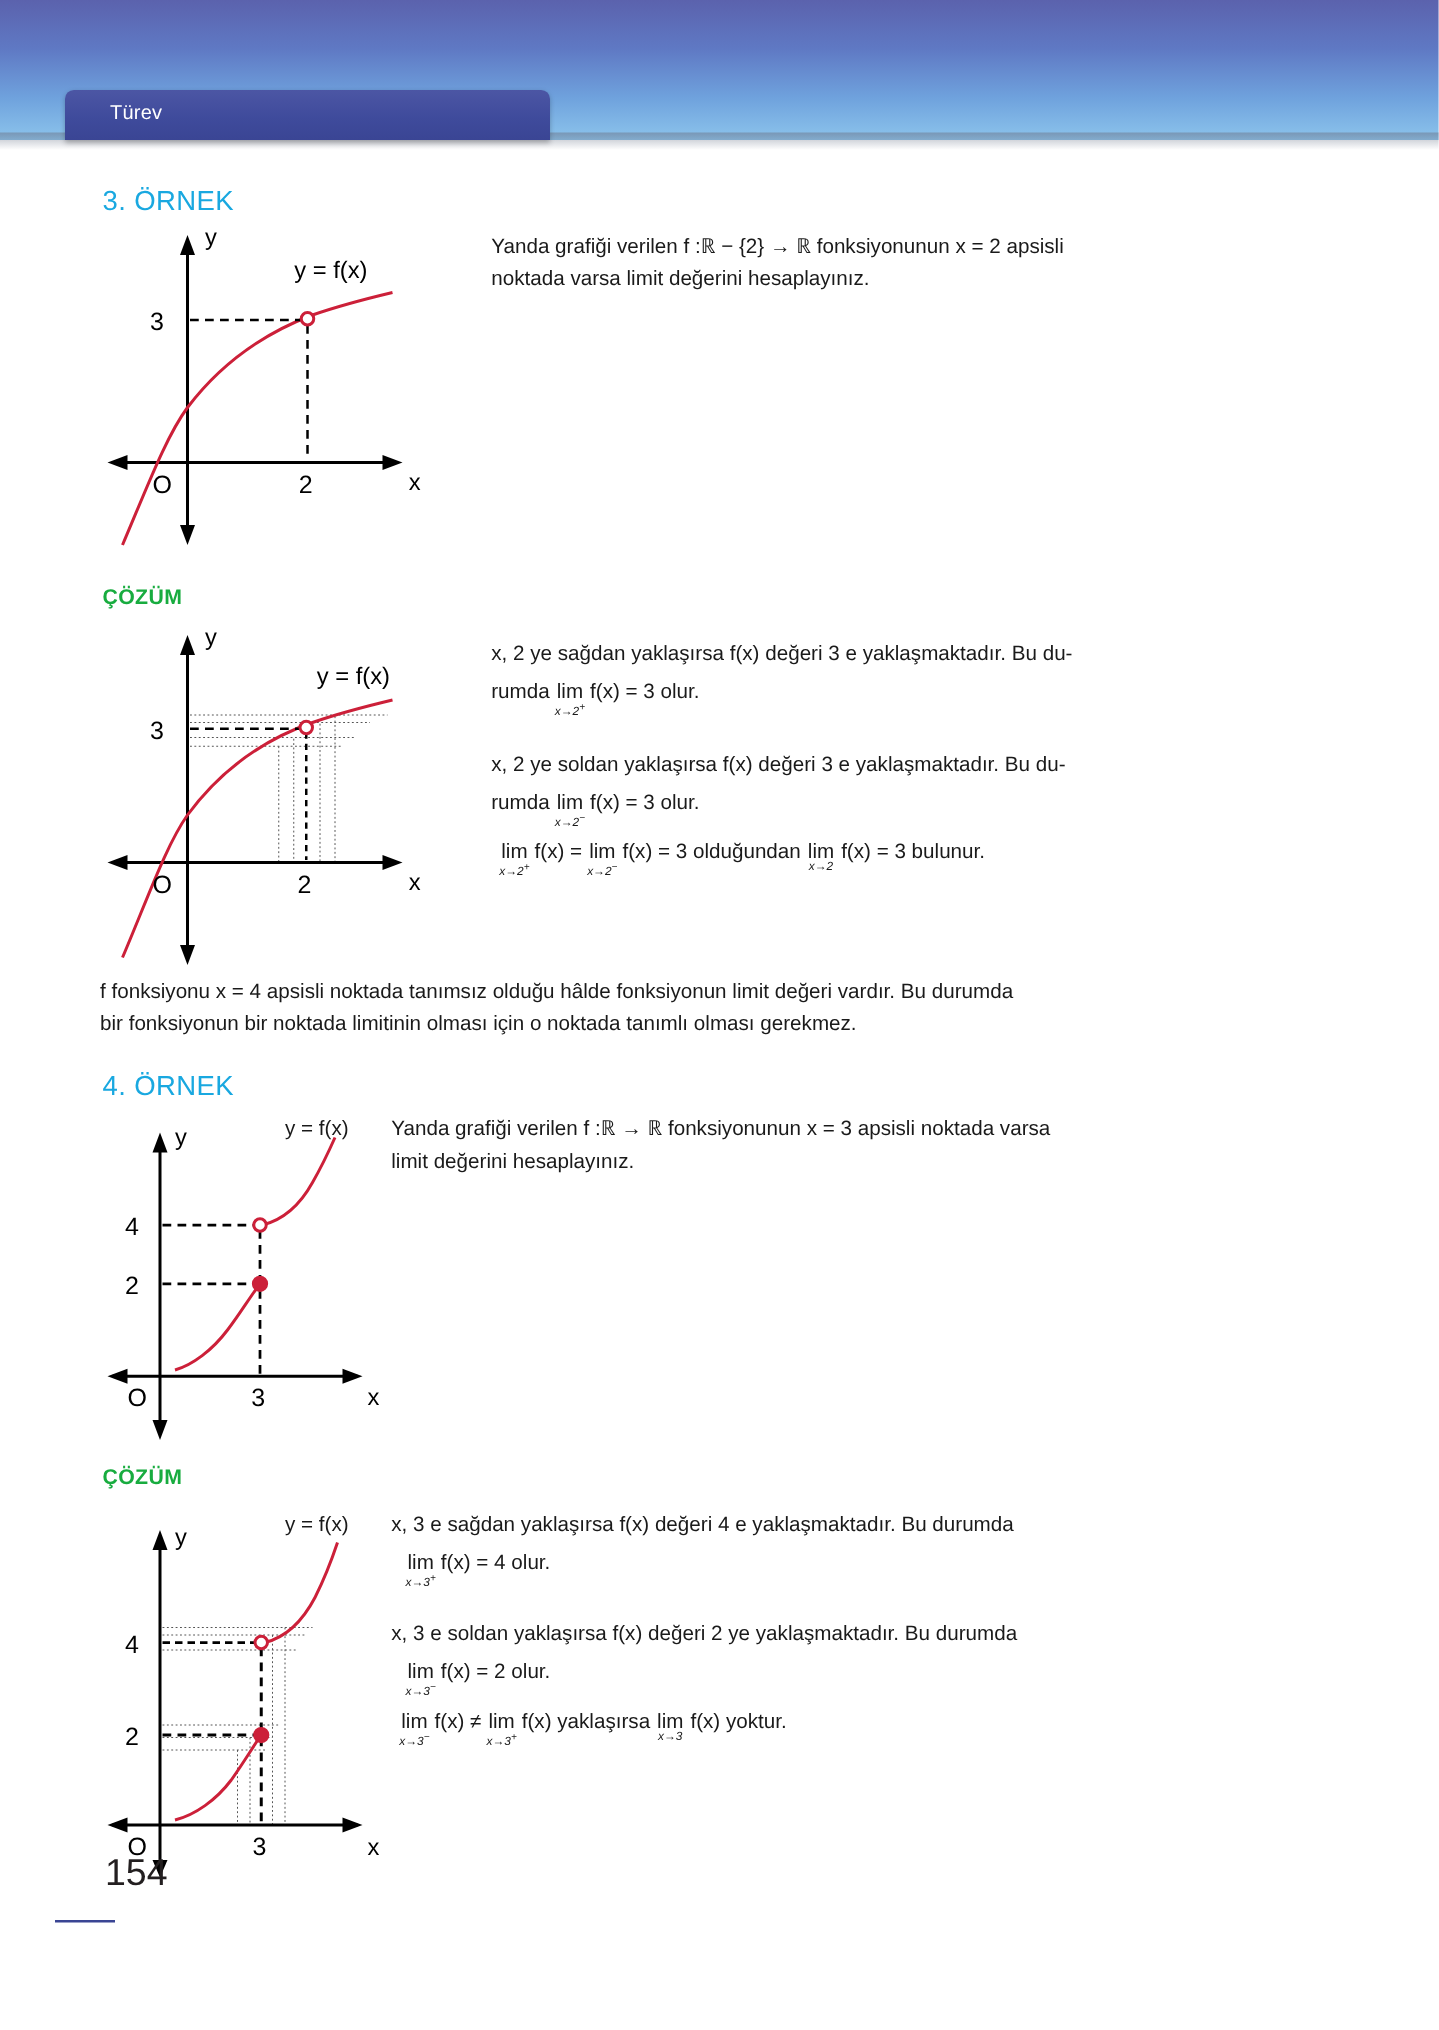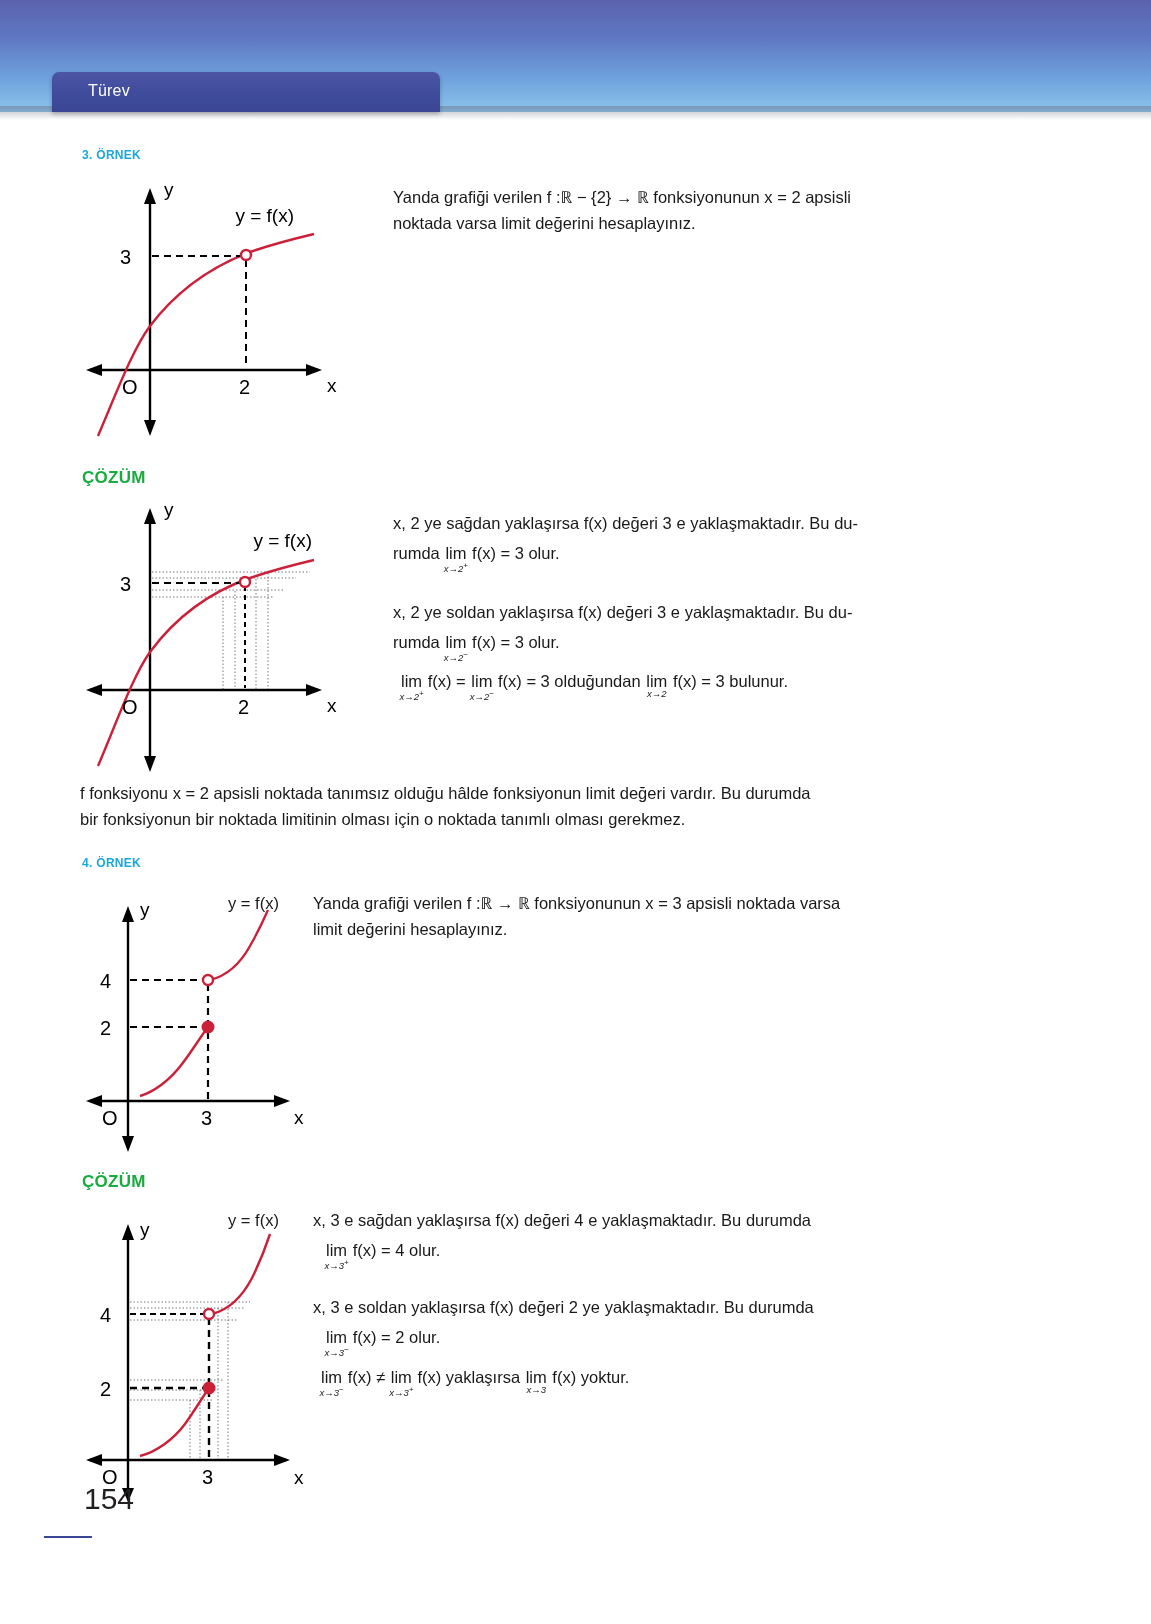--- a/index.html
+++ b/index.html
@@ -49,22 +49,22 @@
     position: absolute;
     top: 112px; left: 0;
     width: 1151px;
     height: 1512px;
   }
 
   .heading-ornek {
     position: absolute;
     left: 82px;
     color: #19a8e0;
-    font-size: 12px;
-    font-weight: bold;
+    font-size: 22px;
+    font-weight: normal;
     letter-spacing: 0.3px;
   }
   .heading-cozum {
     position: absolute;
     left: 82px;
     color: #18ac3f;
     font-size: 17px;
     font-weight: bold;
     letter-spacing: 0.3px;
   }
@@ -240,21 +240,21 @@
     </span>
     <span>f(x) = 3  olduğundan</span>
     <span class="lim">
       <span class="op">lim</span>
       <span class="sub"><span>x→2</span></span>
     </span>
     <span>f(x) = 3  bulunur.</span>
   </div>
 
   <div class="prose" style="left:80px; top:668px; width:930px;">
-    <div>f fonksiyonu  x = 2  apsisli noktada tanımsız olduğu hâlde fonksiyonun limit değeri vardır. Bu durumda</div>
+    <div>f fonksiyonu  x = 4  apsisli noktada tanımsız olduğu hâlde fonksiyonun limit değeri vardır. Bu durumda</div>
     <div>bir fonksiyonun bir noktada limitinin olması için o noktada tanımlı olması gerekmez.</div>
   </div>
 
   <div class="heading-ornek" style="top:744px">4. ÖRNEK</div>
 
   <div class="figure" style="left:78px; top:772px;">
     <svg width="260" height="275" viewBox="0 0 260 275">
 
       <line x1="12" y1="217" x2="208" y2="217" stroke="#000" stroke-width="2.4"></line>
       <polygon points="8,217 24,211 24,223" fill="#000"></polygon>

